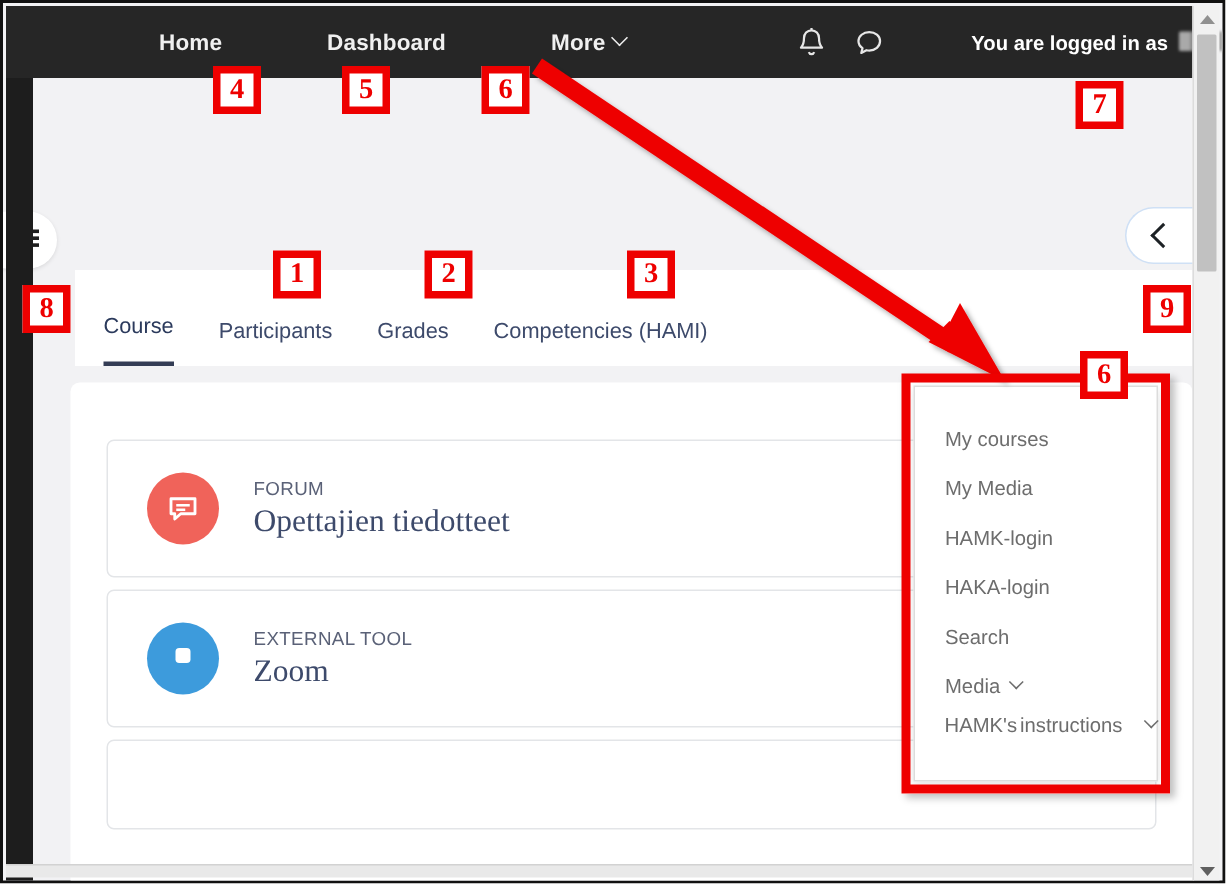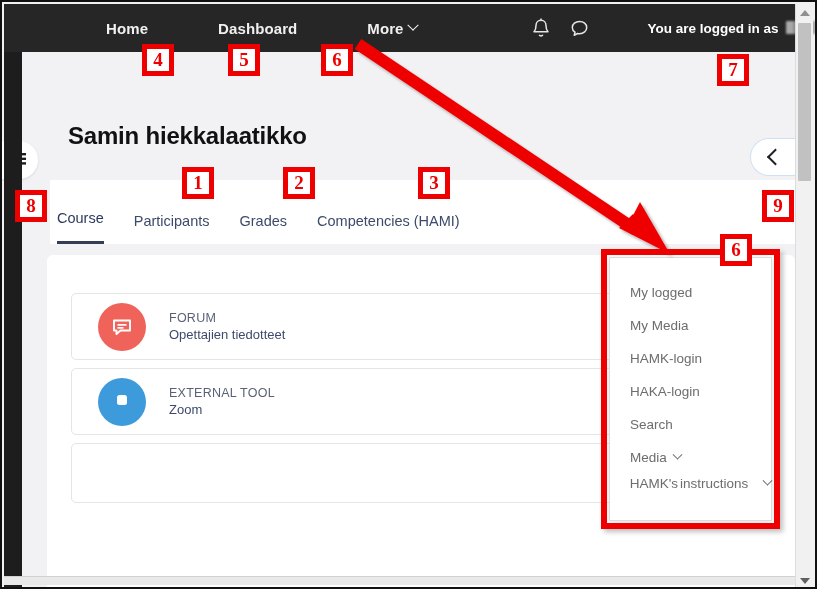--- a/index.html
+++ b/index.html
@@ -147,21 +147,21 @@
     box-sizing: border-box;
   }
   .tab {
     font-size: 14.5px;
     color: #3d4a6b;
     padding: 0 0 15px 0;
     margin-right: 30px;
     white-space: nowrap;
     cursor: pointer;
   }
-  .tab:first-child { margin-left: 7px; }
+  .tab:first-child { margin-left: 19px; }
   .tab.active {
     color: #2b3a5c; font-weight: 400;
     border-bottom: 3px solid #343d55;
   }
 
   #content-card {
     position: absolute; left: 45px; top: 253px;
     width: 748px; min-height: 336px;
     background: #ffffff;
     border-radius: 6px 6px 0 0;
@@ -169,41 +169,41 @@
     padding: 38px 24px 0 24px;
   }
   #section-title {
     font-size: 19px; font-weight: 700; color: #16181d;
     margin: 0 0 22px 2px;
   }
   .activity {
     border: 1px solid #e3e5e8;
     border-radius: 5px;
     background: #ffffff;
-    height: 67px;
+    height: 92px;
     margin-bottom: 8px;
     display: flex; align-items: center;
     padding-left: 26px;
     box-sizing: border-box;
     cursor: pointer;
   }
   .activity.stub { height: 60px; margin-bottom: 0; }
   .act-icon {
     width: 48px; height: 48px; border-radius: 50%;
     display: flex; align-items: center; justify-content: center;
     flex: none;
   }
   .act-icon.forum { background: #f0635a; }
   .act-icon.external { background: #3d9bdc; }
   .act-text { margin-left: 23px; }
   .act-type {
     font-size: 12.5px; color: #5a6177; letter-spacing: .25px;
     margin-bottom: 2px;
   }
-  .act-name { font-size: 13px; color: #3d4a6b; }
+  .act-name { font-size: 21px; color: #3d4a6b; font-family: Liberation Serif, serif; }
 
   
   #dropdown {
     position: absolute; left: 607px; top: 255px;
     width: 163px; height: 264px;
     background: #ffffff;
     border: 1px solid #dcdcdc;
     box-shadow: 0 2px 7px rgba(0,0,0,.12);
     box-sizing: border-box;
     padding: 18px 0 0 0;
@@ -339,21 +339,20 @@
 
     <div id="avatar-wrap">
       <div id="avatar">
         <span id="avatar-letter">i</span>
         <span id="cursor-dot"></span>
       </div>
       <span class="chev-down" id="avatar-chev"></span>
     </div>
   </div>
 
-  <div id="page-title">Samin hiekkalaatikko</div>
 
   <div id="drawer-toggle">
     <svg width="20" height="16" viewBox="0 0 20 16">
       <rect x="0" y="1" width="4" height="2.4" fill="#1d1d1d"></rect>
       <rect x="6" y="1" width="14" height="2.4" fill="#1d1d1d"></rect>
       <rect x="0" y="5.6" width="4" height="2.4" fill="#1d1d1d"></rect>
       <rect x="6" y="5.6" width="14" height="2.4" fill="#1d1d1d"></rect>
       <rect x="0" y="10.2" width="4" height="2.4" fill="#1d1d1d"></rect>
       <rect x="6" y="10.2" width="14" height="2.4" fill="#1d1d1d"></rect>
     </svg>
@@ -397,21 +396,21 @@
       <div class="act-text">
         <div class="act-type">EXTERNAL TOOL</div>
         <div class="act-name">Zoom</div>
       </div>
     </div>
 
     <div class="activity stub"></div>
   </div>
 
   <div id="dropdown">
-    <div class="dd-item">My logged</div>
+    <div class="dd-item">My courses</div>
     <div class="dd-item">My Media</div>
     <div class="dd-item">HAMK-login</div>
     <div class="dd-item">HAKA-login</div>
     <div class="dd-item">Search</div>
     <div class="dd-item">
       <span>Media</span>
       <span class="chev-down"></span>
     </div>
     <div class="dd-item two-line">
       <span>HAMK's</span>

